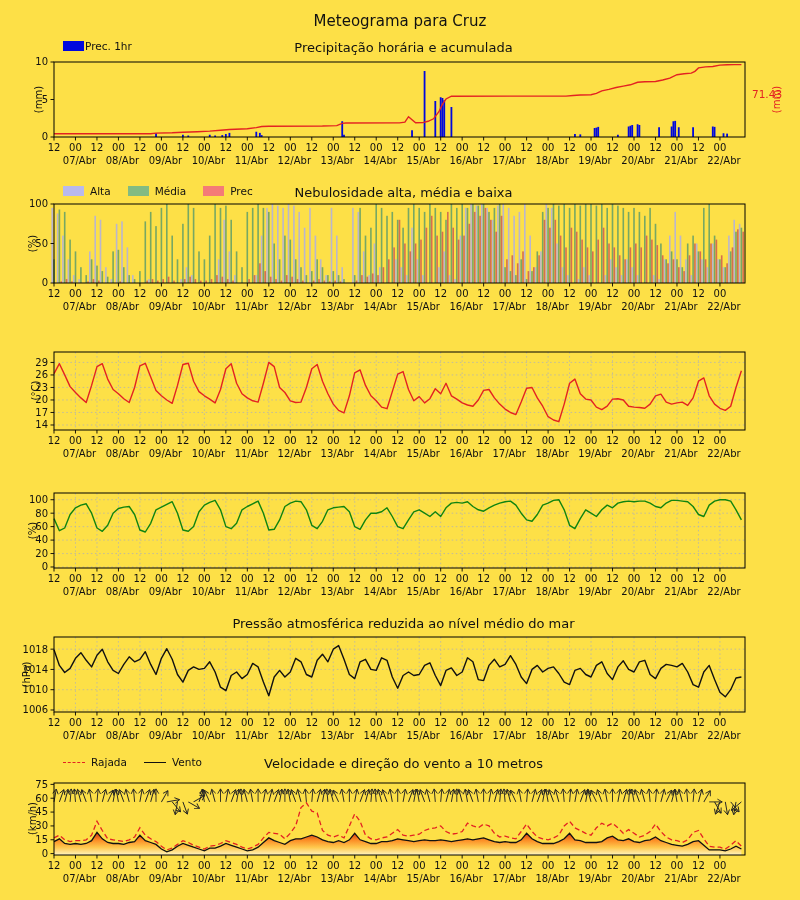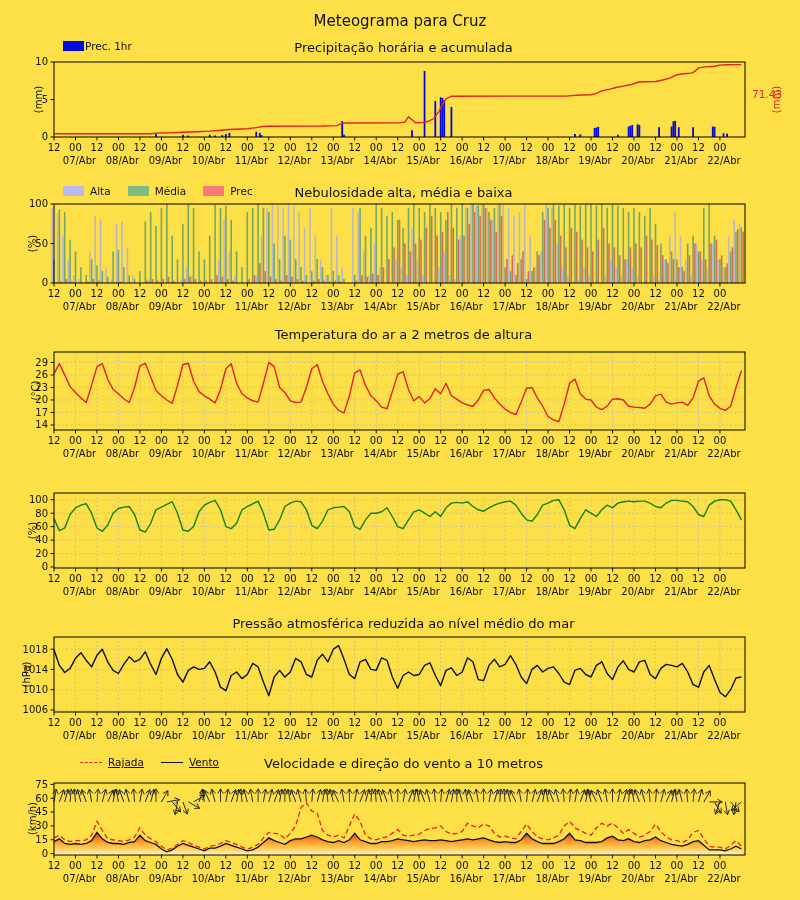--- a/index.html
+++ b/index.html
@@ -42,29 +42,28 @@
         <span>Média</span>
       </span>
     <span class="item">
         <span class="swatch" style="background-color: rgb(244, 123, 119);"></span>
         <span>Prec</span>
       </span>
   </div>
   <div class="abs sub" style="top:185px;">Nebulosidade alta, média e baixa</div>
   <div class="abs ylab" style="left:10px;top:237px;">(%)</div>
 
-  <div class="abs sub" style="top:327px;">Temperatura do ar a 2 metros de altura</div>
   <div class="abs ylab" style="left:13px;top:384px;">(°C)</div>
 
   <div class="abs ylab" style="left:10px;top:524px;">(%)</div>
 
   <div class="abs sub" style="top:616px;">Pressão atmosférica reduzida ao nível médio do mar</div>
   <div class="abs ylab" style="left:4px;top:668px;">(hPa)</div>
 
-  <div class="abs legend" style="left:80px;top:756px;text-decoration:underline;">
+  <div class="abs legend" style="left:63px;top:756px;">
     <span class="item">
         <span class="dashswatch"></span>
         <span>Rajada</span>
       </span>
     <span class="item">
         <span class="lineswatch"></span>
         <span>Vento</span>
       </span>
   </div>
   <div class="abs sub" style="top:756px;">Velocidade e direção do vento a 10 metros</div>

